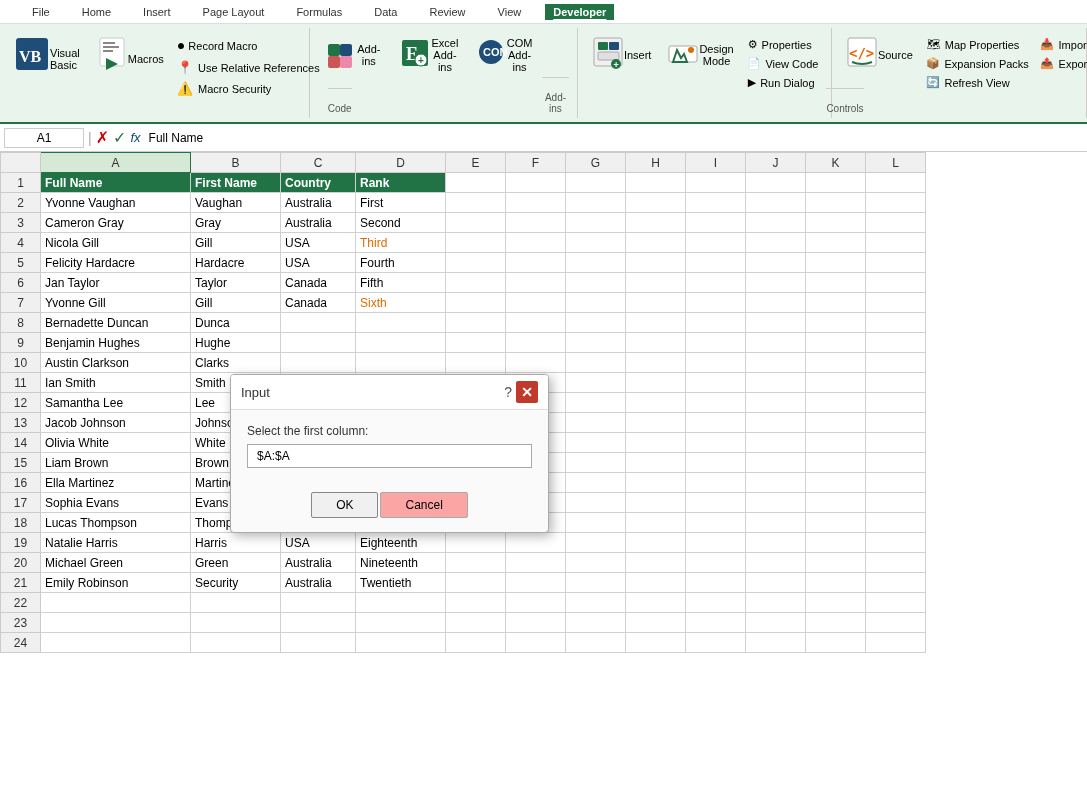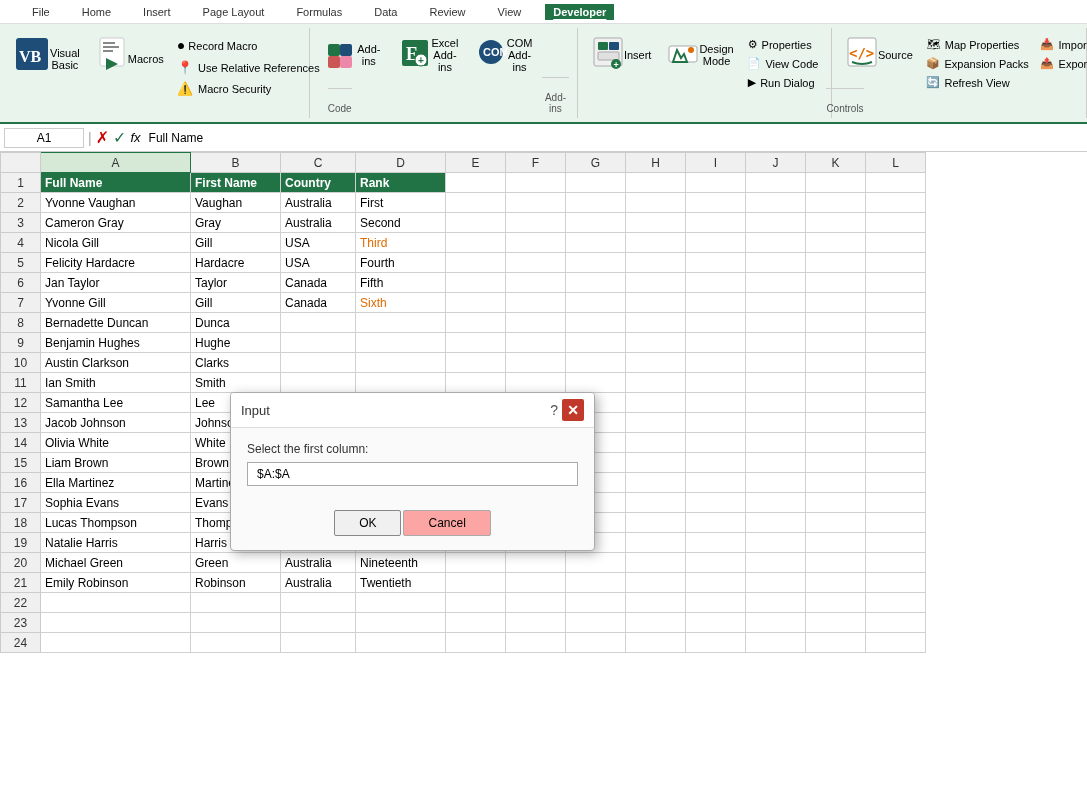--- a/index.html
+++ b/index.html
@@ -109,21 +109,21 @@
       font-size: 12px;
       text-align: center;
     }
     .formula-bar-sep {
       color: #aaa;
       font-size: 14px;
       cursor: pointer;
     }
     .formula-fx {
       font-style: italic;
-      color: #000000;
+      color: #0c4a6e;
       font-size: 13px;
     }
     .formula-input {
       flex: 1;
       border: none;
       outline: none;
       font-size: 12px;
       padding: 2px 4px;
     }
 
@@ -189,23 +189,23 @@
     td.cell.third { color: #e06b00; }
 
     
     .dialog-overlay {
       position: fixed;
       top: 0; left: 0; right: 0; bottom: 0;
       z-index: 100;
     }
     .dialog {
       position: absolute;
-      top: 392px;
+      top: 374px;
       left: 230px;
-      width: 365px;
+      width: 319px;
       background: #fafafa;
       border: 1px solid #aaa;
       box-shadow: 3px 3px 12px rgba(0,0,0,0.3);
       border-radius: 4px;
       overflow: hidden;
     }
     .dialog-titlebar {
       background: #fff;
       border-bottom: 1px solid #ddd;
       padding: 6px 10px;
@@ -297,21 +297,21 @@
   <div class="ribbon-section code-group">
     <div style="display:flex; gap:4px; flex:1; align-items:flex-start;">
 
       <div class="ribbon-btn-large">
         <div class="icon" style="font-size:32px;">
           <svg width="36" height="36" viewBox="0 0 36 36">
             <rect x="2" y="2" width="32" height="32" rx="3" fill="#1e4d78"></rect>
             <text x="5" y="26" font-size="16" font-weight="bold" fill="white" font-family="serif">VB</text>
           </svg>
         </div>
-        <div style="font-size:11px; text-align:center; white-space:pre-line;">Visual
+        <div style="font-size:11px; text-align:left; white-space:pre-line;">Visual
 Basic</div>
       </div>
 
       <div class="ribbon-btn-large">
         <div class="icon" style="font-size:32px;">
           <svg width="32" height="36" viewBox="0 0 32 36">
             <rect x="4" y="2" width="24" height="28" rx="2" fill="#fff" stroke="#ccc"></rect>
             <rect x="7" y="6" width="12" height="2" fill="#888"></rect>
             <rect x="7" y="10" width="16" height="2" fill="#888"></rect>
             <rect x="7" y="14" width="10" height="2" fill="#888"></rect>
@@ -788,21 +788,21 @@
           <td class="cell"></td>
           <td class="cell"></td>
           <td class="cell"></td>
           <td class="cell"></td>
           <td class="cell"></td>
           <td class="cell"></td>
         </tr>
         <tr>
           <td class="row-header">21</td>
           <td class="cell col-a">Emily Robinson</td>
-          <td class="cell col-b">Robinson</td>
+          <td class="cell col-b">Security</td>
           <td class="cell col-c">Australia</td>
           <td class="cell col-d">Twentieth</td>
           <td class="cell"></td>
           <td class="cell"></td>
           <td class="cell"></td>
           <td class="cell"></td>
           <td class="cell"></td>
           <td class="cell"></td>
           <td class="cell"></td>
           <td class="cell"></td>

